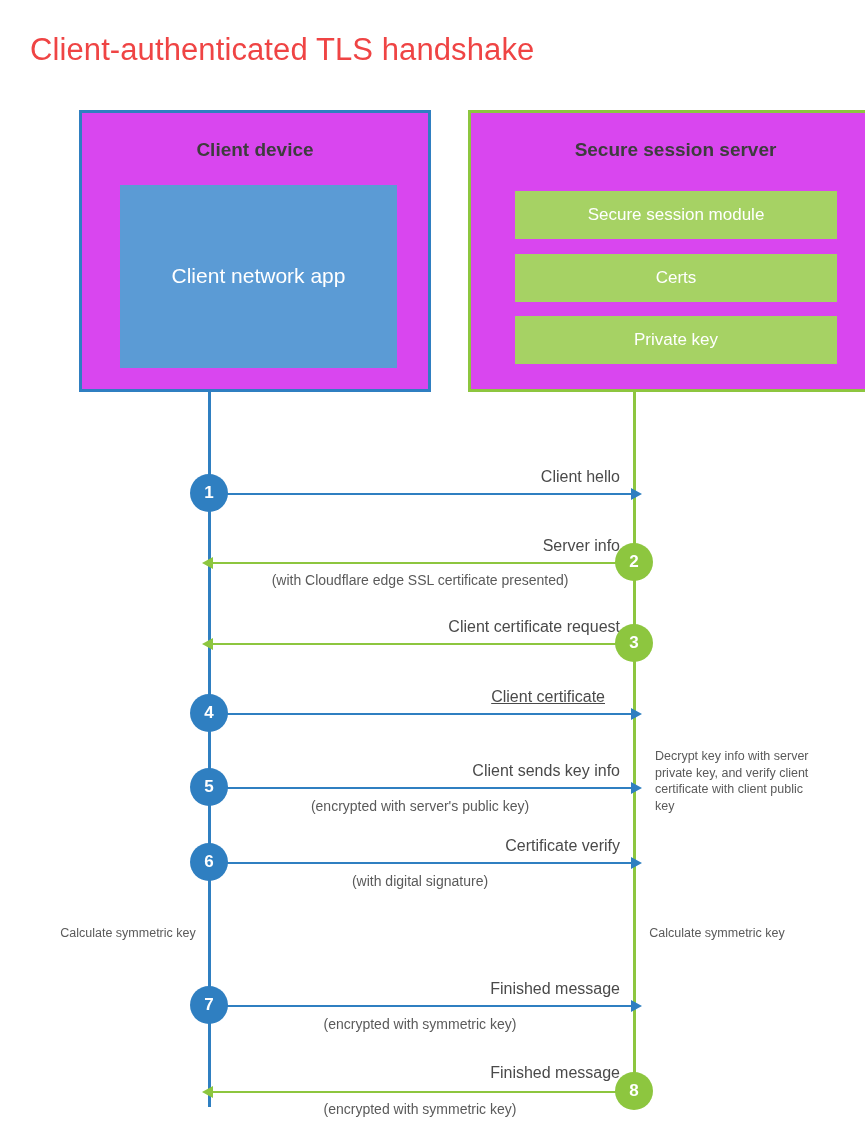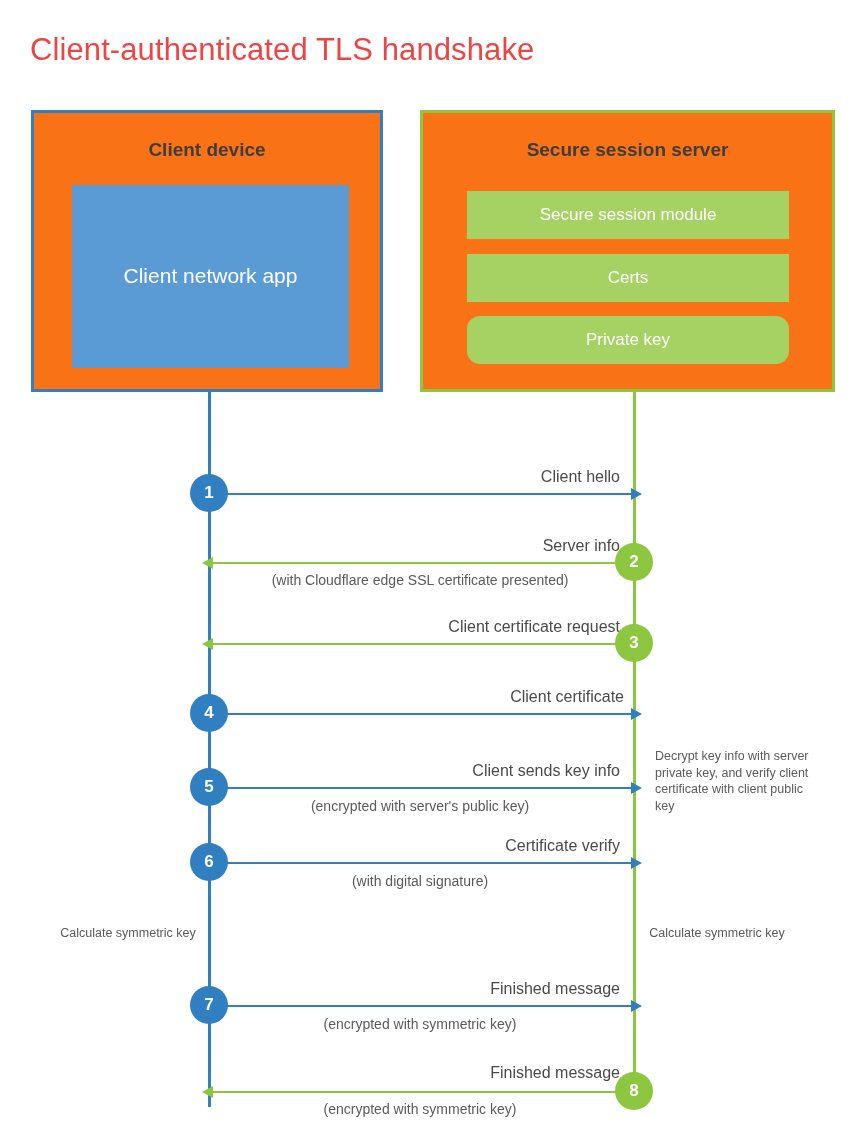--- a/index.html
+++ b/index.html
@@ -21,22 +21,23 @@
     top: 32px;
     font-size: 31px;
     font-weight: 400;
     color: #ef4444;
     letter-spacing: 0.1px;
   }
 
   
   .panel {
     position: absolute;
-    background: #f97316;
+    background: #d946ef;
     box-sizing: border-box;
+    margin-left: 48px;
   }
   .panel-client {
     left: 31px;
     top: 110px;
     width: 352px;
     height: 282px;
     border: 3px solid #2f7fc1;
   }
   .panel-server {
     left: 420px;
@@ -75,21 +76,21 @@
     background: #a6d264;
     color: #ffffff;
     font-size: 17px;
     display: flex;
     align-items: center;
     justify-content: center;
     text-align: center;
   }
   .ig1 { top: 78px; }
   .ig2 { top: 141px; }
-  .ig3 { top: 203px; border-radius: 13px; }
+  .ig3 { top: 203px; }
 
   
   .lifeline {
     position: absolute;
     width: 3px;
   }
   .lifeline-client {
     left: 208px;
     top: 392px;
     height: 715px;
@@ -201,21 +202,21 @@
 
 <div class="arrow green" style="left:212px; top:643px; width:422px;">
   <div class="head left"></div>
 </div>
 <div class="msg-label" style="left:220px; top:618px;">Client certificate request</div>
 <div class="step green" style="left:615px; top:624px;">3</div>
 
 <div class="arrow blue" style="left:210px; top:713px; width:422px;">
   <div class="head right"></div>
 </div>
-<div class="msg-label" style="left:224px; top:688px;">Client certificate</div>
+<div class="msg-label" style="left:205px; top:688px;text-decoration:underline;">Client certificate</div>
 <div class="step blue" style="left:190px; top:694px;">4</div>
 
 <div class="arrow blue" style="left:210px; top:787px; width:422px;">
   <div class="head right"></div>
 </div>
 <div class="msg-label" style="left:220px; top:762px;">Client sends key info</div>
 <div class="msg-sub" style="left:220px; top:798px;">(encrypted with server's public key)</div>
 <div class="step blue" style="left:190px; top:768px;">5</div>
 
 <div class="side-note" style="left:655px; top:748px; text-align:left;">Decrypt key info with server private key, and verify client certificate with client public key</div>

